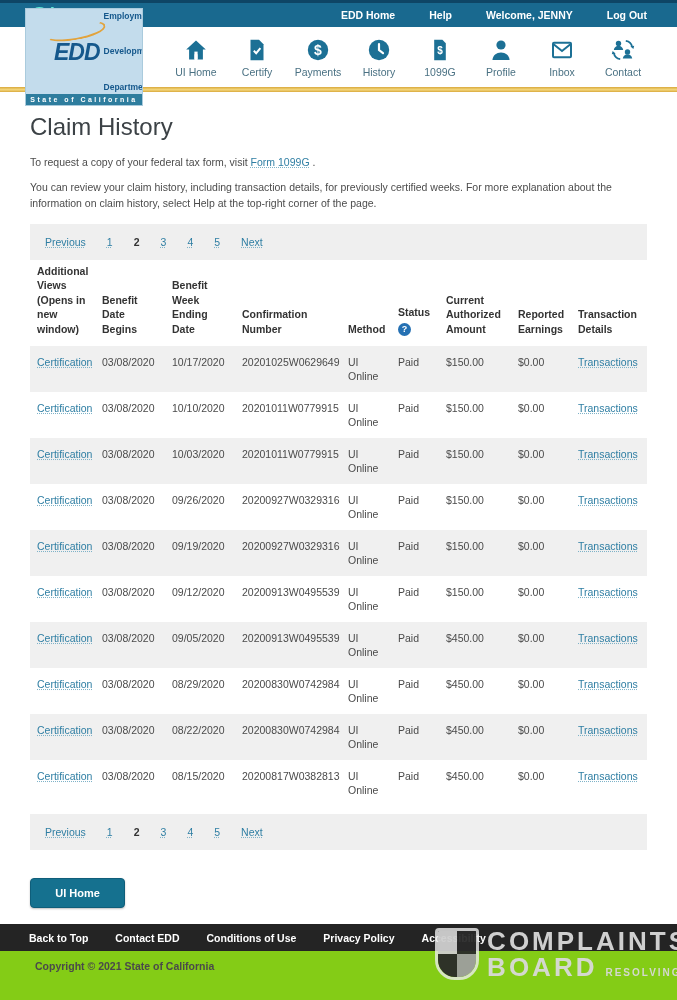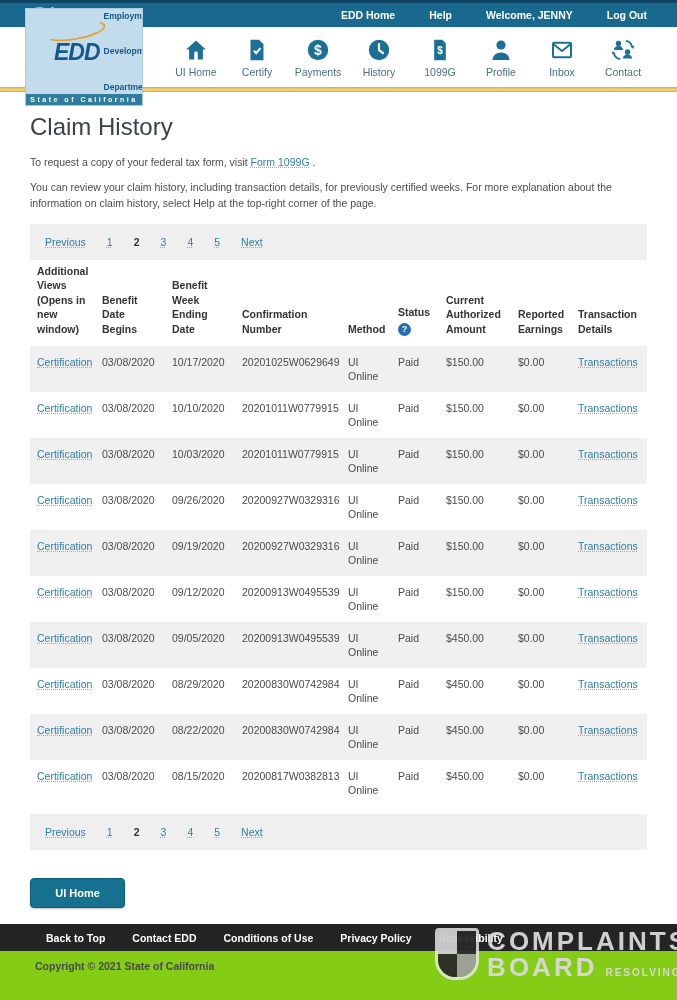--- a/index.html
+++ b/index.html
@@ -73,21 +73,21 @@
                background:#2470b3; color:#fff; font-size:9px; font-weight:bold;
                align-items:center; justify-content:center; margin-top:4px; cursor:pointer; }
 
   .uihome-btn { margin:28px 0 16px 0; background:#15718f; border:1px solid #0f5e7a;
                 border-radius:4px; color:#fff; font-size:11px; font-weight:bold;
                 font-family:"Liberation Sans", sans-serif;
                 padding:8px 0; width:95px; cursor:pointer; box-shadow:0 1px 2px rgba(0,0,0,.25); }
 
   
   .footer-bar { background:#242424; height:27px; display:flex; align-items:center;
-                padding:0 46px; gap:27px; flex:0 0 auto; }
+                padding:0 29px; gap:27px; flex:0 0 auto; }
   .footer-bar a { color:#fff; font-size:10.5px; font-weight:bold; text-decoration:none;
                   white-space:nowrap; cursor:pointer; }
   .footer-bottom { background:#84cc16; flex:1 1 auto; padding:9px 35px;font-weight:bold; }
   .copyright { font-size:10.5px; color:#4a4a4a; }
 
   
   .watermark { position:absolute; top:928px; right:-12px; display:flex; gap:8px;
                align-items:flex-start; z-index:5; pointer-events:none; }
   .wm-shield { width:44px; height:52px; border:3px solid rgba(235,235,235,.85);
                border-radius:4px 4px 20px 20px; overflow:hidden; display:grid;

